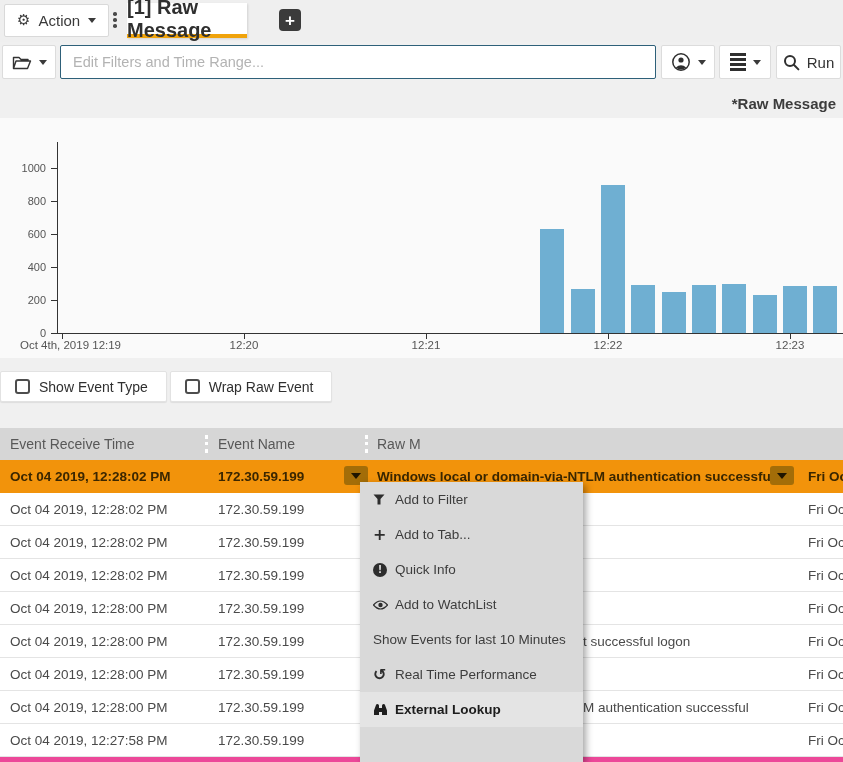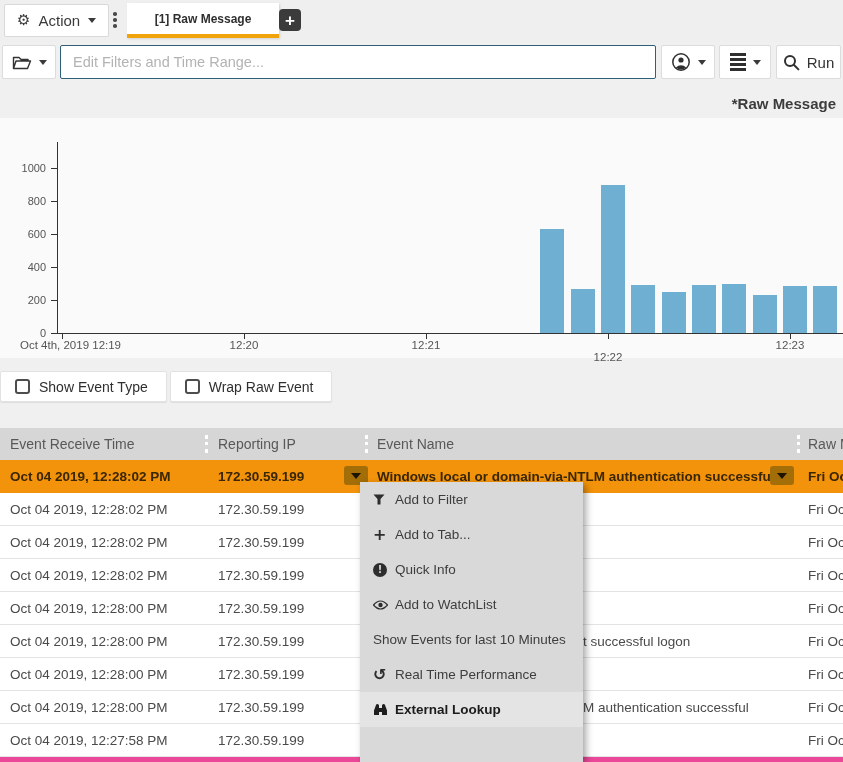--- a/index.html
+++ b/index.html
@@ -15,24 +15,24 @@
   .btn-action {
     position:absolute; left:4px; top:4px; height:33px; padding:0 12px;
     background:#fff; border:1px solid #d9d9d9; border-radius:2px;
     display:flex; align-items:center; gap:8px; font-size:15px; color:#3a3a3a; cursor:pointer;
   }
   .gear { font-family:"DejaVu Sans", sans-serif; font-size:15px; color:#3a3a3a; line-height:1; }
   .caret { width:0; height:0; border-left:4px solid transparent; border-right:4px solid transparent; border-top:5px solid #3a3a3a; display:inline-block; }
   .drag-dots { position:absolute; left:113px; top:12px; display:flex; flex-direction:column; gap:2.5px; }
   .drag-dots i { width:3.5px; height:3.5px; border-radius:50%; background:#4a4a4a; }
   .tab-active {
-    position:absolute; left:127px; top:3px; width:152px; height:35px;
+    position:absolute; left:127px; top:3px; width:120px; height:35px;
     background:#fff; border-bottom:4px solid #f0a30b;
     display:flex; align-items:center; justify-content:center;
-    font-size:12px; font-weight:700; color:#2f2f2f; cursor:pointer;
+    font-size:20px; font-weight:700; color:#2f2f2f; cursor:pointer;
     box-shadow:1px 1px 2px rgba(0,0,0,0.12);
   }
   .btn-addtab {
     position:absolute; left:279px; top:9px; width:22px; height:22px; border-radius:4px;
     background:#3b3b3b; color:#fff; font-size:17px; font-weight:700;
     display:flex; align-items:center; justify-content:center; line-height:1; cursor:pointer;
   }
   
   .toolbar { position:absolute; left:0; top:45px; width:843px; height:34px; }
   .tb-btn {
@@ -190,21 +190,21 @@
     <div class="y-lab" style="top: 83px;">800</div>
     <div class="y-tick" style="top: 50px;"></div>
     <div class="y-lab" style="top: 50px;">1000</div>
     <div class="x-tick" style="left: 62px;"></div>
     <div class="x-lab" style="left: 20px;">Oct 4th, 2019 12:19</div>
     <div class="x-tick" style="left: 244px;"></div>
     <div class="x-lab centered" style="left: 244px;">12:20</div>
     <div class="x-tick" style="left: 426px;"></div>
     <div class="x-lab centered" style="left: 426px;">12:21</div>
     <div class="x-tick" style="left: 608px;"></div>
-    <div class="x-lab centered" style="left: 608px; margin-top: 12px;">12:22</div>
+    <div class="x-lab centered" style="left: 608px;">12:22</div>
     <div class="x-tick" style="left: 790px;"></div>
     <div class="x-lab centered" style="left: 790px;">12:23</div>
     <div class="bar" title="12:21:40: 630" style="left: 540.333px; width: 24px; top: 111.05px; height: 103.95px; background: rgb(111, 175, 210);"></div>
     <div class="bar" title="12:21:50: 265" style="left: 570.667px; width: 24px; top: 171.275px; height: 43.725px; background: rgb(111, 175, 210);"></div>
     <div class="bar" title="12:22:00: 900" style="left: 601px; width: 24px; top: 66.5px; height: 148.5px; background: rgb(111, 175, 210);"></div>
     <div class="bar" title="12:22:10: 290" style="left: 631.333px; width: 24px; top: 167.15px; height: 47.85px; background: rgb(111, 175, 210);"></div>
     <div class="bar" title="12:22:20: 250" style="left: 661.667px; width: 24px; top: 173.75px; height: 41.25px; background: rgb(111, 175, 210);"></div>
     <div class="bar" title="12:22:30: 290" style="left: 692px; width: 24px; top: 167.15px; height: 47.85px; background: rgb(111, 175, 210);"></div>
     <div class="bar" title="12:22:40: 300" style="left: 722.333px; width: 24px; top: 165.5px; height: 49.5px; background: rgb(111, 175, 210);"></div>
     <div class="bar" title="12:22:50: 230" style="left: 752.667px; width: 24px; top: 177.05px; height: 37.95px; background: rgb(111, 175, 210);"></div>
@@ -222,24 +222,20 @@
     <div class="opt-btn">
       <span class="checkbox"></span>
       <span>Wrap Raw Event</span>
     </div>
   </div>
 
 <div class="thead grid-cols">
   <div class="th">Event Receive Time</div>
   <div class="th">
       <span class="col-sep"></span>
-      <span>Reporting IP</span>
-    </div>
-  <div class="th">
-      <span class="col-sep"></span>
       <span>Event Name</span>
     </div>
   <div class="th">
       <span class="col-sep"></span>
       <span>Raw M</span>
     </div>
 </div>
 
 <div class="tbody">
 

